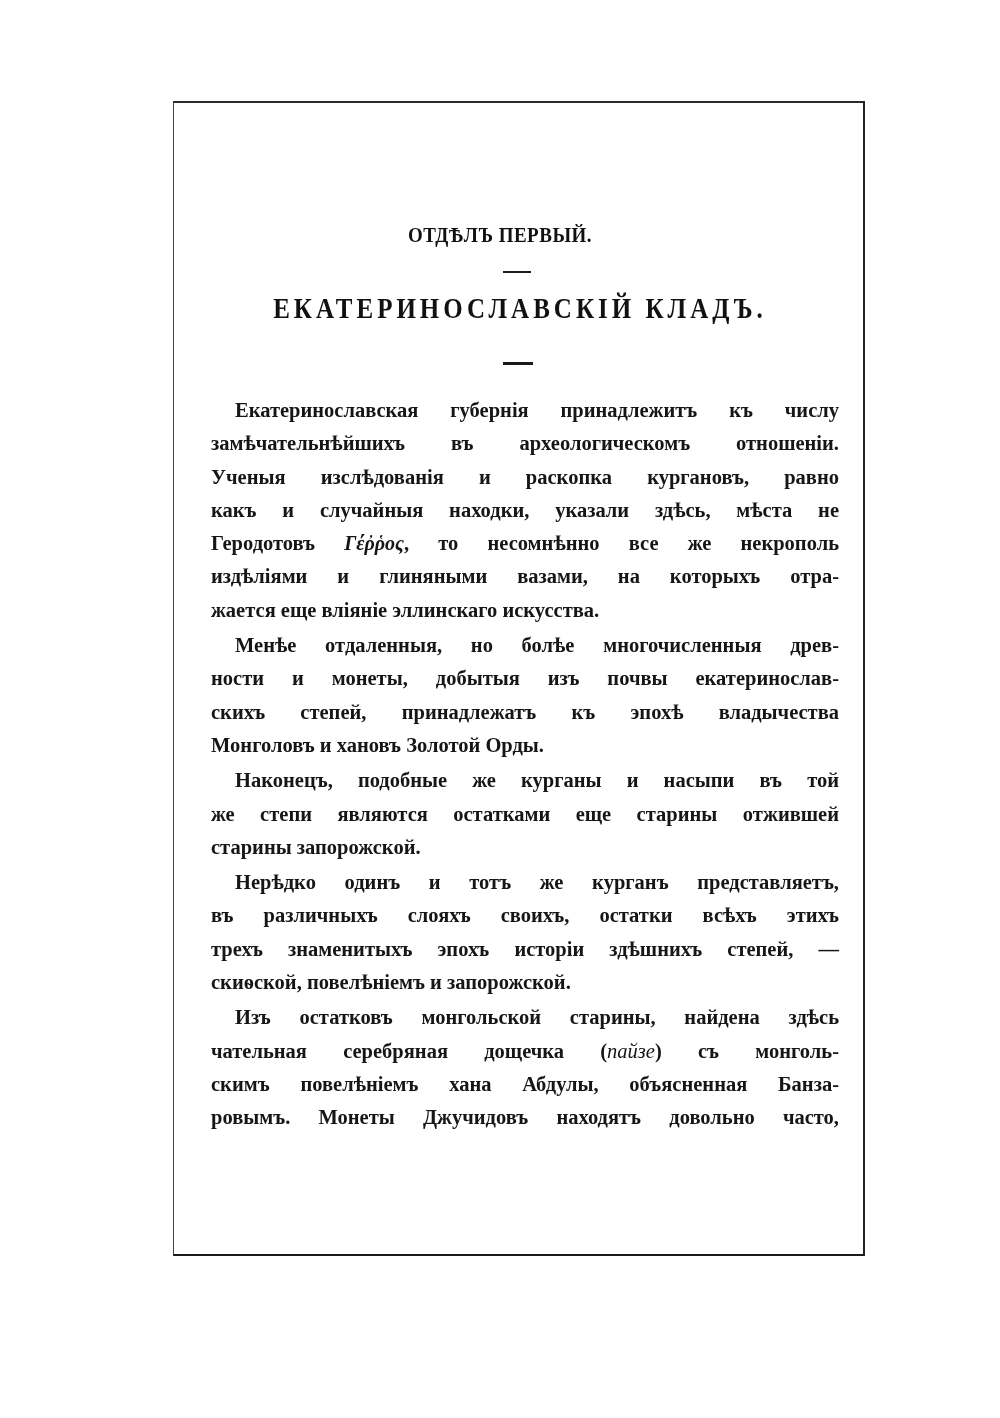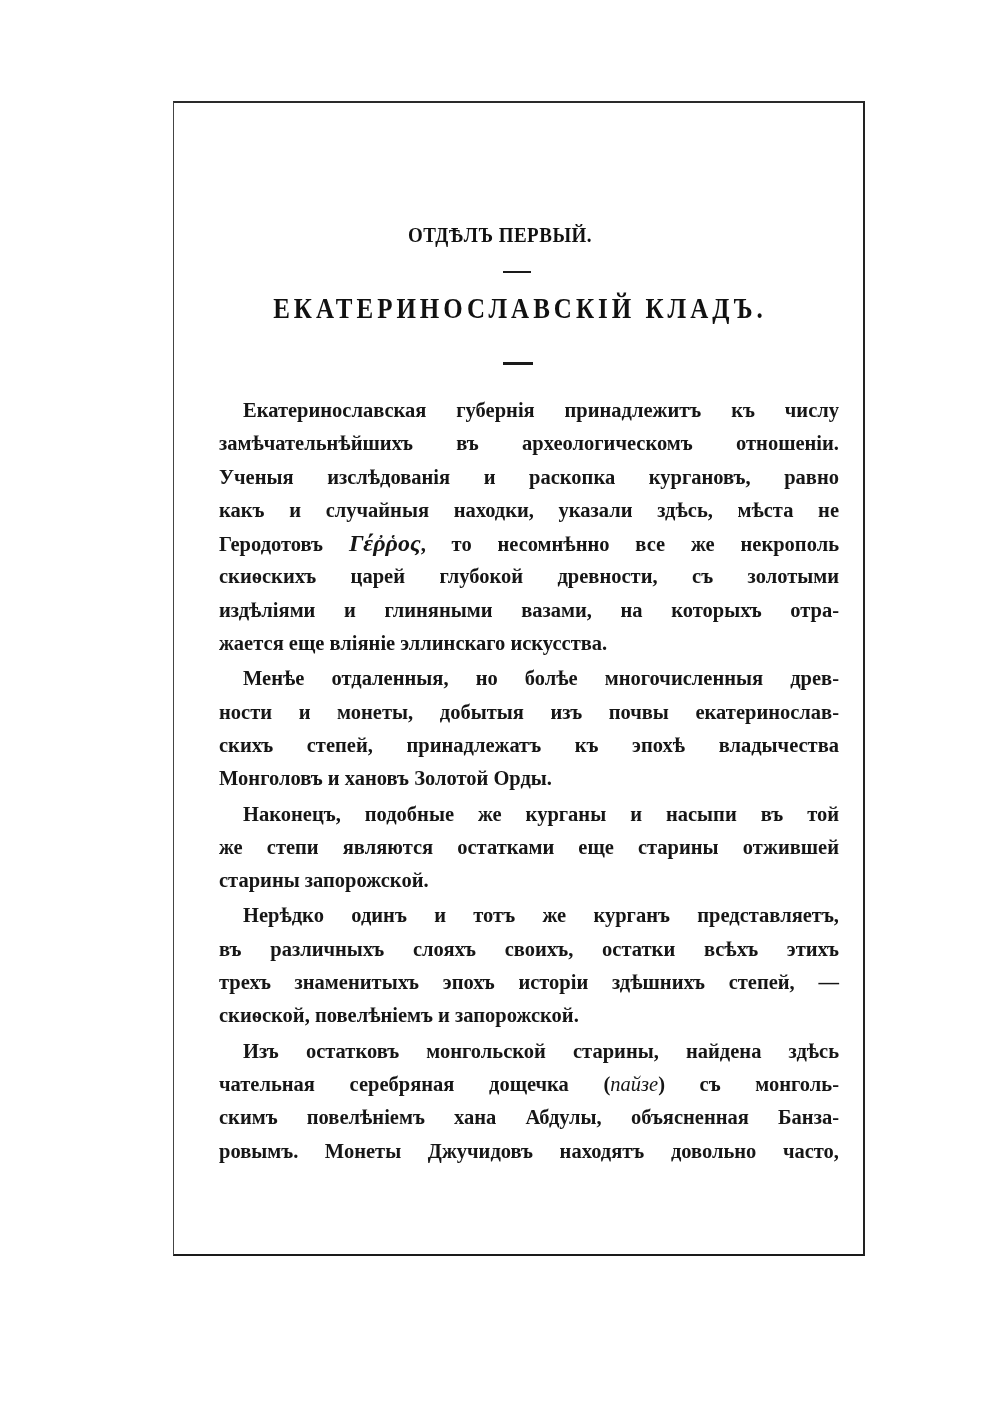--- a/index.html
+++ b/index.html
@@ -60,21 +60,21 @@
       position: absolute;
       left: 207px;
       top: 394px;
       width: 632px;
       font-size: 20.5px;
       line-height: 33.3px;
       font-weight: bold;
       color: #161616;
     }
     .para {
-      margin: 0 0 0 12px;
+      margin: 0 0 0 4px;
       text-align: justify;
     }
     .line {
       display: block;
       text-align: justify;
       text-align-last: justify;
       white-space: nowrap;
       overflow: visible;
       height: 33.3px;
     }
@@ -89,21 +89,21 @@
       width: 100%;
       text-align: justify;
       text-align-last: justify;
     }
     .line.last .inner {
       text-align-last: left;
     }
     .greek {
       font-style: italic;
       font-weight: bold;
-      font-size: 24px;
+      font-size: 20px;
     }
     .ital {
       font-style: italic;
       font-weight: normal;
     }
     .gap { height: 2px; }
   </style>
 </head>
 <body>
 
@@ -114,21 +114,20 @@
 <div class="main-title">ЕКАТЕРИНОСЛАВСКІЙ КЛАДЪ.</div>
 <div class="dash d2"></div>
 
 <div class="body-text" id="body">
     <div class="para">
       <span class="line first"><span class="inner">Екатеринославская губернія принадлежитъ къ числу</span></span>
       <span class="line"><span class="inner">замѣчательнѣйшихъ въ археологическомъ отношеніи.</span></span>
       <span class="line"><span class="inner">Ученыя изслѣдованія и раскопка кургановъ, равно</span></span>
       <span class="line"><span class="inner">какъ и случайныя находки, указали здѣсь, мѣста не</span></span>
       <span class="line"><span class="inner">Геродотовъ <span class="greek">Γέῤῥος</span>, то несомнѣнно все же некрополь</span></span>
-      <span class="line"><span class="inner">скиѳскихъ царей глубокой древности, съ золотыми</span></span>
       <span class="line"><span class="inner">издѣліями и глиняными вазами, на которыхъ отра-</span></span>
       <span class="line last"><span class="inner">жается еще вліяніе эллинскаго искусства.</span></span>
     </div>
     <div class="gap"></div>
     <div class="para">
       <span class="line first"><span class="inner">Менѣе отдаленныя, но болѣе многочисленныя древ-</span></span>
       <span class="line"><span class="inner">ности и монеты, добытыя изъ почвы екатеринослав-</span></span>
       <span class="line"><span class="inner">скихъ степей, принадлежатъ къ эпохѣ владычества</span></span>
       <span class="line last"><span class="inner">Монголовъ и хановъ Золотой Орды.</span></span>
     </div>

